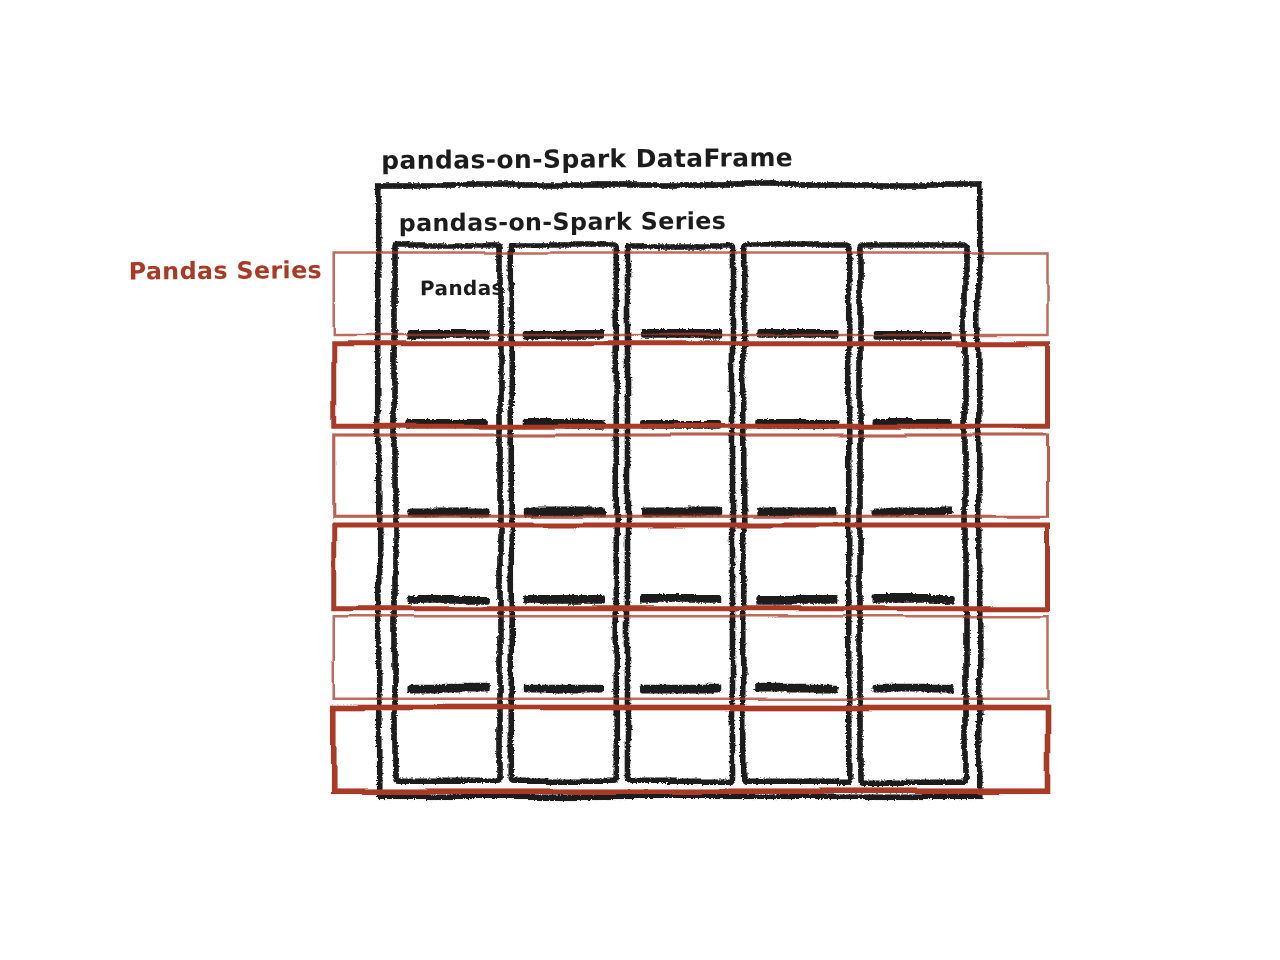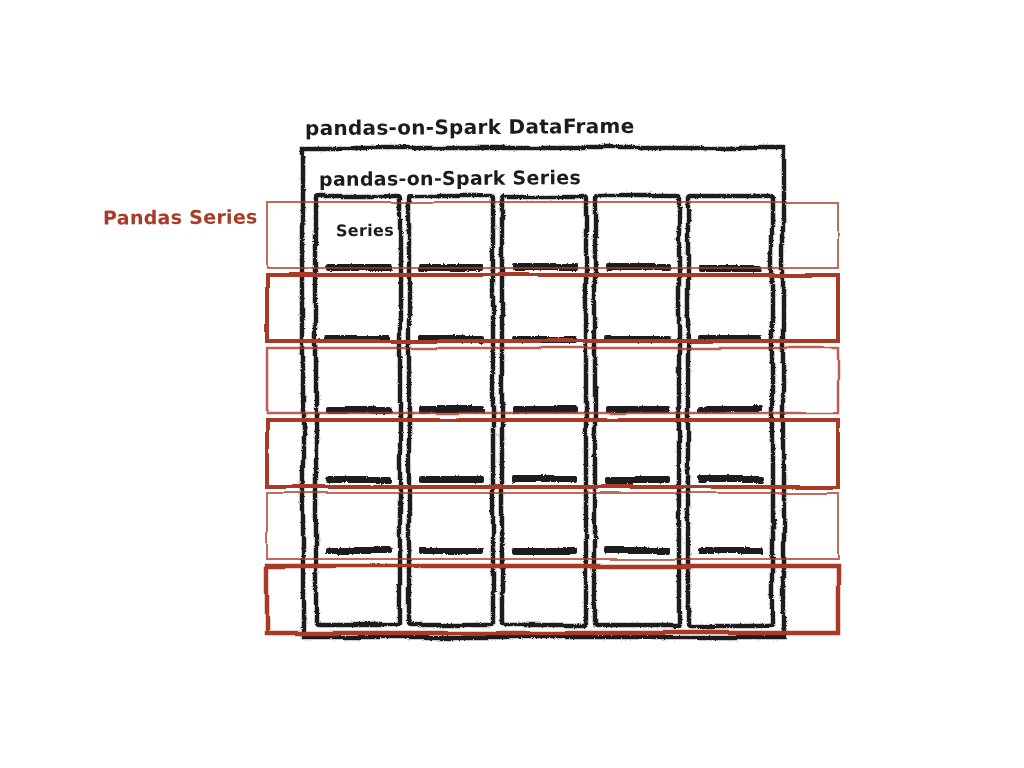--- a/index.html
+++ b/index.html
@@ -88,15 +88,15 @@
         <rect x="267" y="348" width="571" height="65" fill="none" stroke="#a93a26" stroke-width="2.5" stroke-opacity="0.8"></rect>
         <rect x="267" y="420" width="571" height="67" fill="none" stroke="#a93a26" stroke-width="4" stroke-opacity="1"></rect>
         <rect x="267" y="493" width="571" height="66" fill="none" stroke="#a93a26" stroke-width="2" stroke-opacity="0.75"></rect>
         <rect x="267" y="566" width="571" height="67" fill="none" stroke="#a93a26" stroke-width="4.5" stroke-opacity="1"></rect>
       </g>
   </svg>
 
   <div class="lbl lbl-title">pandas-on-Spark DataFrame</div>
   <div class="lbl lbl-series">pandas-on-Spark Series</div>
   <div class="lbl lbl-rowlabel">Pandas Series</div>
-  <div class="lbl lbl-value">Series</div>
+  <div class="lbl lbl-value">Pandas</div>
 
 </div>
 
 </body></html>

